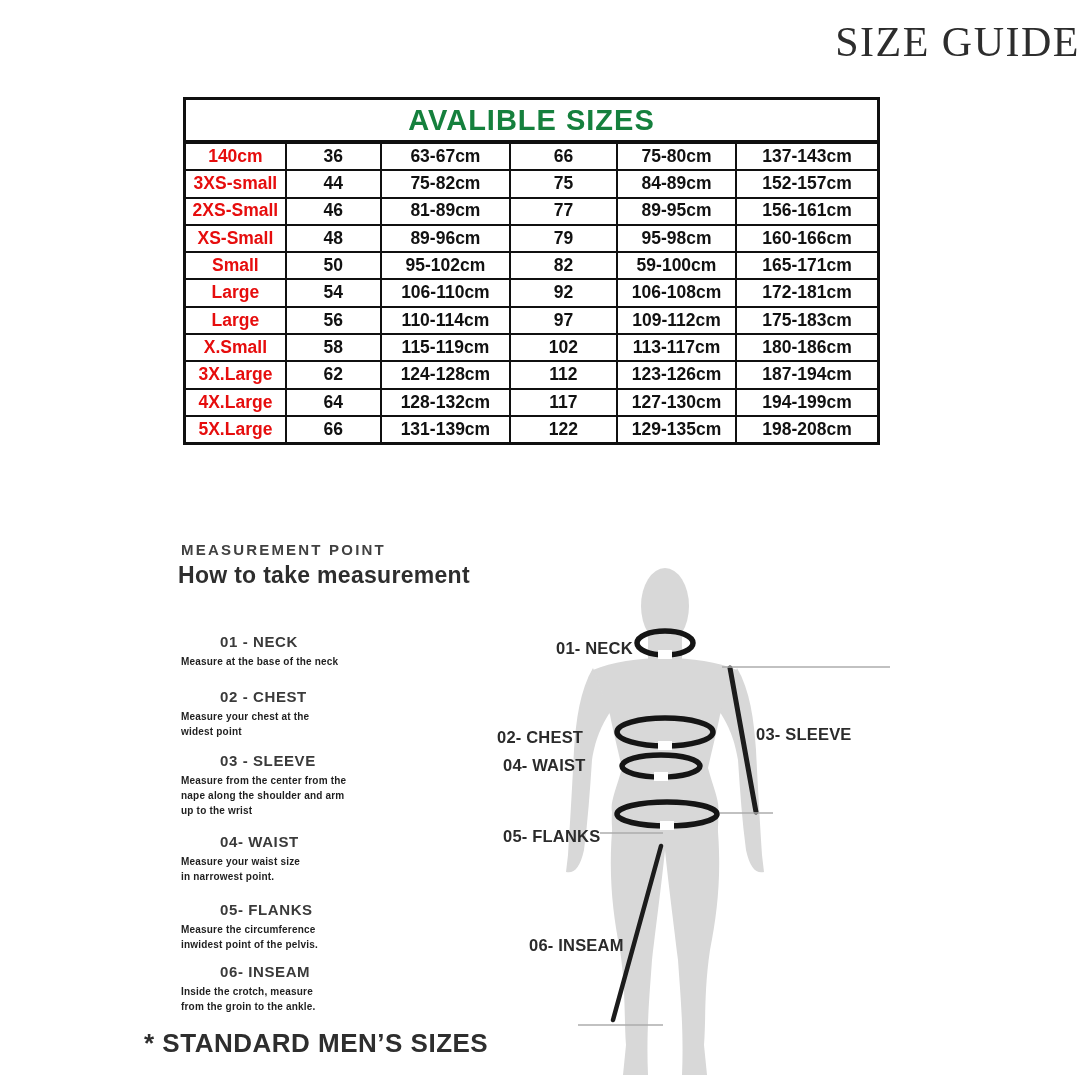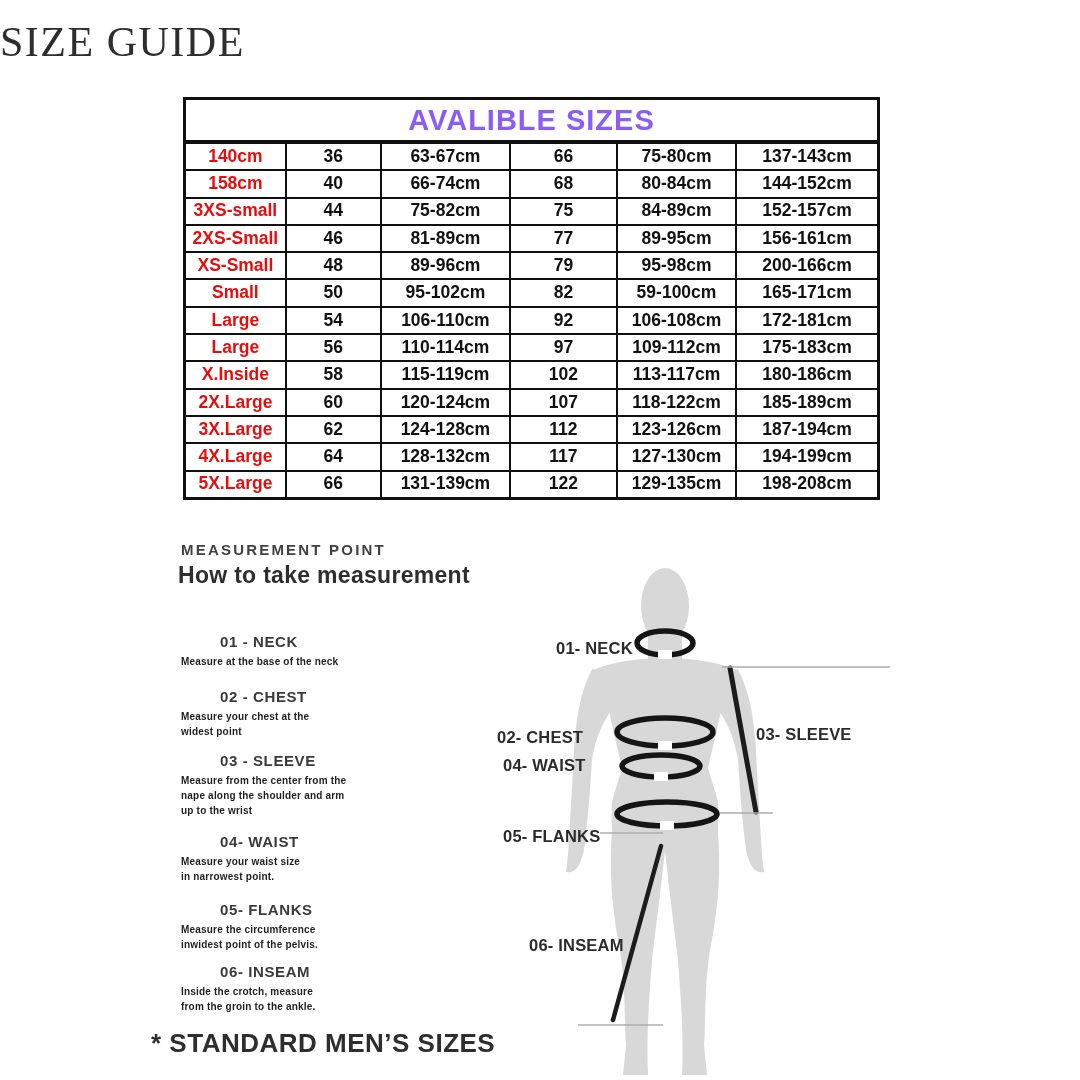--- a/index.html
+++ b/index.html
@@ -3,36 +3,36 @@
 <meta charset="utf-8">
 <style>
   html,body{margin:0;padding:0;}
   body{
     width:1080px;height:1080px;position:relative;overflow:hidden;
     background:#ffffff;
     font-family:"Liberation Sans", sans-serif;
   }
   .page-title{
     position:absolute;top:18px;left:0;width:1080px;margin:0;
-    text-align:left;
+    text-align:right;
     font-family:"Liberation Serif", serif;font-weight:400;
     font-size:42px;color:#2d2d2d;letter-spacing:1.5px;
   }
   
   .table-wrap{position:absolute;left:183px;top:97px;width:697px;}
   table.sizes{
     width:100%;border-collapse:collapse;border:3px solid #101010;
     table-layout:fixed;
   }
   table.sizes th,table.sizes td{
     border:2px solid #101010;text-align:center;vertical-align:middle;
     padding:0;
   }
   .caption-cell{
-    font-size:29px;font-weight:bold;color:#8b5cf6;letter-spacing:1px;
+    font-size:29px;font-weight:bold;color:#15803d;letter-spacing:1px;
     height:40px;border-bottom:4px solid #101010 !important;margin-top:20px;
   }
   th.colhead{
     color:#0e7ad0;font-size:19px;font-weight:bold;height:27px;letter-spacing:0.3px;
   }
   table.sizes td{
     font-weight:bold;font-size:17.5px;color:#111;height:25.3px;line-height:1;
   }
   table.sizes td.red{color:#e60d0d;}
   
@@ -44,21 +44,21 @@
     position:absolute;left:178px;top:562px;
     font-size:23px;font-weight:bold;color:#2e2e2e;letter-spacing:0.3px;text-align:right;
   }
   .m-item{position:absolute;left:181px;width:255px;}
   .m-label{font-size:15px;font-weight:bold;color:#3a3a3a;letter-spacing:0.6px;margin-left:39px;}
   .m-desc{
     font-size:10px;font-weight:bold;color:#1f1f1f;line-height:15px;
     margin-top:4px;white-space:pre-line;letter-spacing:0.2px;
   }
   .footnote{
-    position:absolute;left:151px;top:1028px;
+    position:absolute;left:144px;top:1028px;
     font-size:26px;font-weight:bold;color:#2e2e2e;letter-spacing:0.5px;
   }
   
   .figure-svg{position:absolute;left:480px;top:550px;width:420px;height:530px;}
   .fig-label{
     position:absolute;font-size:16.5px;font-weight:bold;color:#2b2b2b;
     letter-spacing:0.2px;white-space:nowrap;
   }
 </style>
 </head>
@@ -86,28 +86,20 @@
       <tbody>
           <tr>
             <td class="red">140cm</td>
             <td>36</td>
             <td>63-67cm</td>
             <td>66</td>
             <td>75-80cm</td>
             <td>137-143cm</td>
           </tr>
           <tr>
-            <td class="red">158cm</td>
-            <td>40</td>
-            <td>66-74cm</td>
-            <td>68</td>
-            <td>80-84cm</td>
-            <td>144-152cm</td>
-          </tr>
-          <tr>
             <td class="red">3XS-small</td>
             <td>44</td>
             <td>75-82cm</td>
             <td>75</td>
             <td>84-89cm</td>
             <td>152-157cm</td>
           </tr>
           <tr>
             <td class="red">2XS-Small</td>
             <td>46</td>
@@ -115,21 +107,21 @@
             <td>77</td>
             <td>89-95cm</td>
             <td>156-161cm</td>
           </tr>
           <tr>
             <td class="red">XS-Small</td>
             <td>48</td>
             <td>89-96cm</td>
             <td>79</td>
             <td>95-98cm</td>
-            <td>200-166cm</td>
+            <td>160-166cm</td>
           </tr>
           <tr>
             <td class="red">Small</td>
             <td>50</td>
             <td>95-102cm</td>
             <td>82</td>
             <td>59-100cm</td>
             <td>165-171cm</td>
           </tr>
           <tr>
@@ -142,34 +134,26 @@
           </tr>
           <tr>
             <td class="red">Large</td>
             <td>56</td>
             <td>110-114cm</td>
             <td>97</td>
             <td>109-112cm</td>
             <td>175-183cm</td>
           </tr>
           <tr>
-            <td class="red">X.Inside</td>
+            <td class="red">X.Small</td>
             <td>58</td>
             <td>115-119cm</td>
             <td>102</td>
             <td>113-117cm</td>
             <td>180-186cm</td>
-          </tr>
-          <tr>
-            <td class="red">2X.Large</td>
-            <td>60</td>
-            <td>120-124cm</td>
-            <td>107</td>
-            <td>118-122cm</td>
-            <td>185-189cm</td>
           </tr>
           <tr>
             <td class="red">3X.Large</td>
             <td>62</td>
             <td>124-128cm</td>
             <td>112</td>
             <td>123-126cm</td>
             <td>187-194cm</td>
           </tr>
           <tr>

